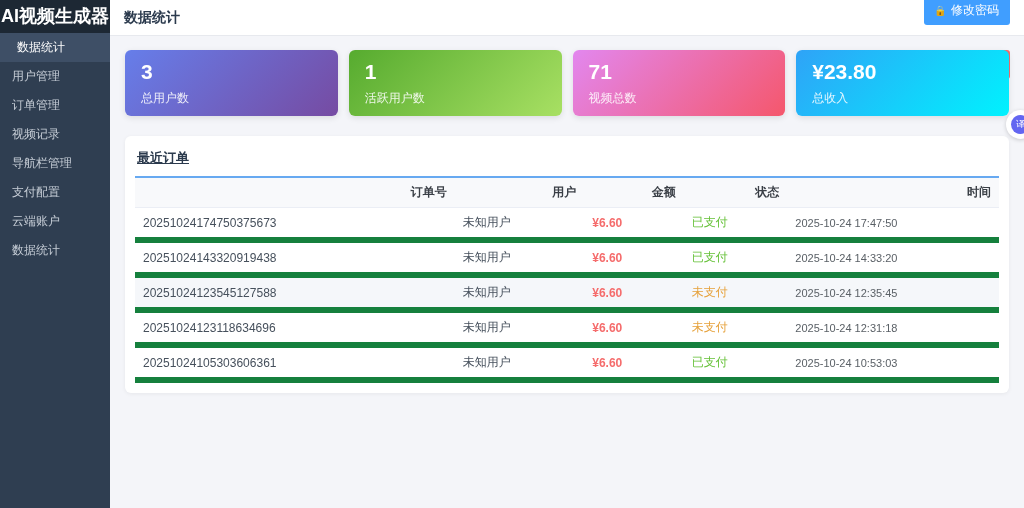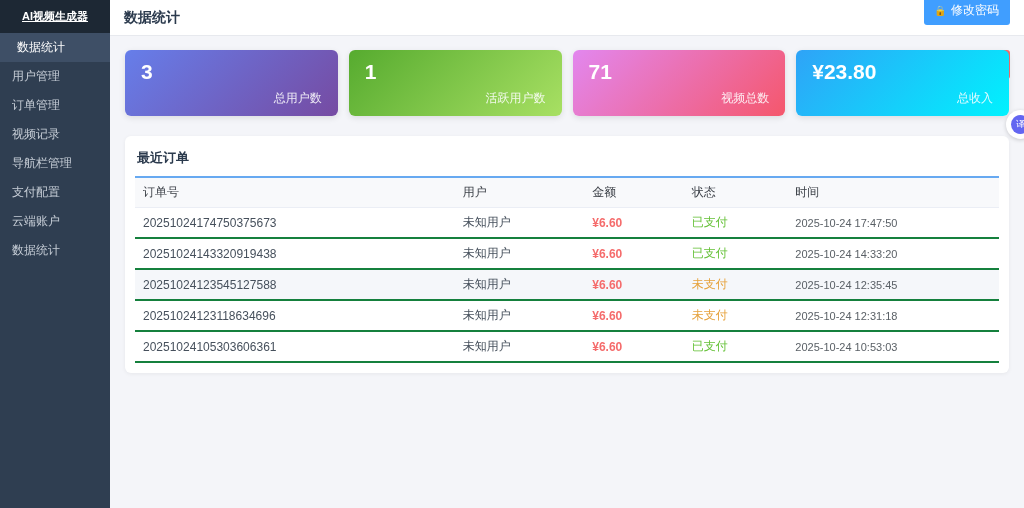--- a/index.html
+++ b/index.html
@@ -3,48 +3,48 @@
 <meta charset="utf-8">
 <style>
   * { margin:0; padding:0; box-sizing:border-box; }
   html,body { width:1024px; height:508px; }
   body { font-family:"Liberation Sans","DejaVu Sans",sans-serif; }
 
   .page { width:1024px; height:508px; display:flex; position:relative; overflow:hidden; background:#f4f5f9; }
 
   
   .sidebar { width:110px; flex-shrink:0; background:#2f3e51; display:flex; flex-direction:column; }
-  .sidebar-title { height:33px; line-height:33px; background:#1d2834; color:#ffffff; font-size:11px; font-weight:bold; text-align:center; white-space:nowrap;text-decoration:underline; }
+  .sidebar-title { height:33px; line-height:33px; background:#1d2834; color:#ffffff; font-size:18px; font-weight:bold; text-align:center; white-space:nowrap; }
   .side-menu { display:flex; flex-direction:column; }
   .side-item { height:29px; line-height:29px; padding-left:12px; font-size:12px; color:#c6cdd6; cursor:pointer; white-space:nowrap; }
   .side-item.active { background:#3e4f66; color:#ffffff; padding-left:17px; }
 
   
   .main { flex:1; min-width:0; display:flex; flex-direction:column; }
   .topbar { height:36px; background:#ffffff; border-bottom:1px solid #e7e9ee; display:flex; align-items:center; padding:0 14px; flex-shrink:0; }
   .topbar-title { font-size:14px; font-weight:bold; color:#2b3a4d; }
   .topbar-right { margin-left:auto; display:flex; gap:25px;flex-direction:column; }
   .username { font-size:13px; color:#333333; margin-right:4px; }
   .btn { border:none; border-radius:3px; color:#ffffff; font-size:12px; padding:6px 11px; cursor:pointer; font-family:inherit; display:inline-flex; align-items:center; gap:4px; }
   .btn .ico { font-size:10px; line-height:1; }
 
   .content { flex:1; padding:14px 15px; overflow:hidden; }
 
   
   .stats-row { display:flex; gap:11px; }
   .stat-card { flex:1; height:66px; border-radius:6px; padding:10px 16px; color:#ffffff; box-shadow:0 2px 6px rgba(0,0,0,.10); }
   .stat-value { font-size:21px; font-weight:bold; line-height:1.15; }
-  .stat-label { font-size:12px; opacity:.88; margin-top:6px;text-align:right; }
+  .stat-label { font-size:12px; opacity:.88; margin-top:6px; }
 
   
   .orders-card { margin-top:20px; background:#ffffff; border-radius:6px; padding:10px; box-shadow:0 1px 4px rgba(0,0,0,.06); }
-  .orders-title { font-size:13px; font-weight:bold; color:#2b3a4d; padding:3px 2px 9px; border-bottom:2px solid #67a9f1; }
+  .orders-title { font-size:13px; font-weight:bold; color:#2b3a4d; padding:3px 2px 9px; border-bottom:2px solid #67a9f1;text-decoration:underline; }
   table.orders { width:100%; border-collapse:collapse; font-size:12px; }
-  .orders th { background:#f8f9fb; text-align:left; font-weight:normal; color:#3a3f46; padding:6px 8px; border-bottom:1px solid #ebeef5; }
-  .orders td { padding:6px 8px; color:#46505c; border-bottom:2px solid #15803d;margin-left:27px; }
+  .orders th { background:#f8f9fb; text-align:right; font-weight:bold; color:#3a3f46; padding:6px 8px; border-bottom:1px solid #ebeef5; }
+  .orders td { padding:6px 8px; color:#46505c; border-bottom:6px solid #15803d;margin-left:27px; }
   .orders tr.hl td { background:#f5f7fa; }
   .orders td.c-amount { font-weight:bold; }
   .orders td.c-time { font-size:11px; color:#5a6066; }
 
   
   .float-widget { position:absolute; top:110px; left:1006px; width:29px; height:29px; background:#ffffff; border-radius:50%; box-shadow:0 1px 4px rgba(0,0,0,.18); display:flex; align-items:center; justify-content:center; cursor:pointer; }
   .float-icon { width:19px; height:19px; border-radius:50%; background:#6366f1; color:#ffffff; font-size:9px; display:flex; align-items:center; justify-content:center; }
 </style>
 </head>
 <body>

